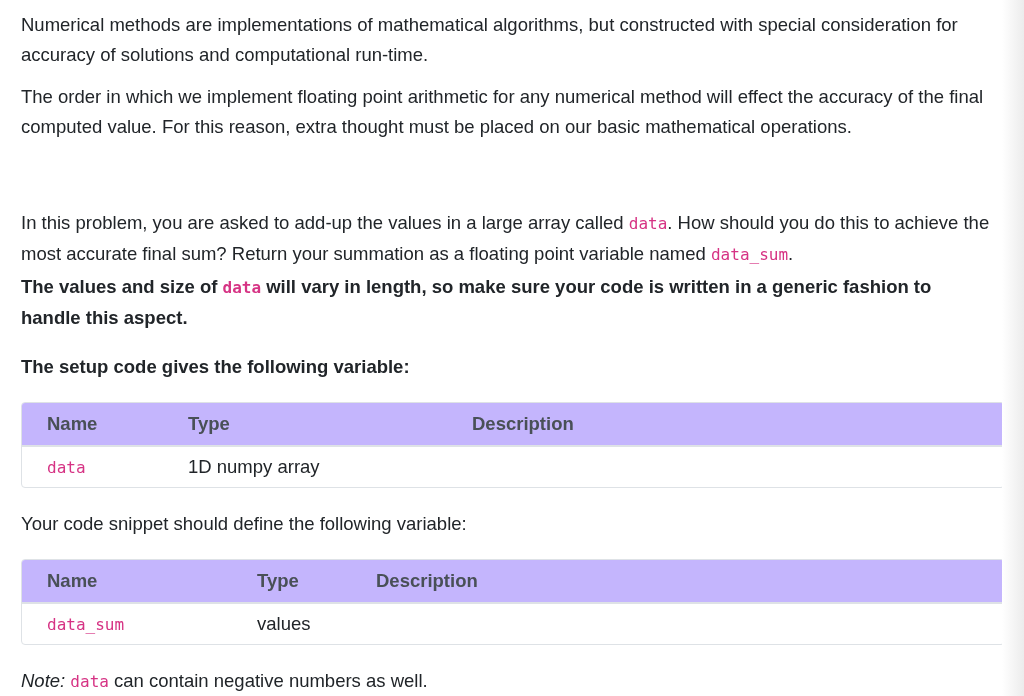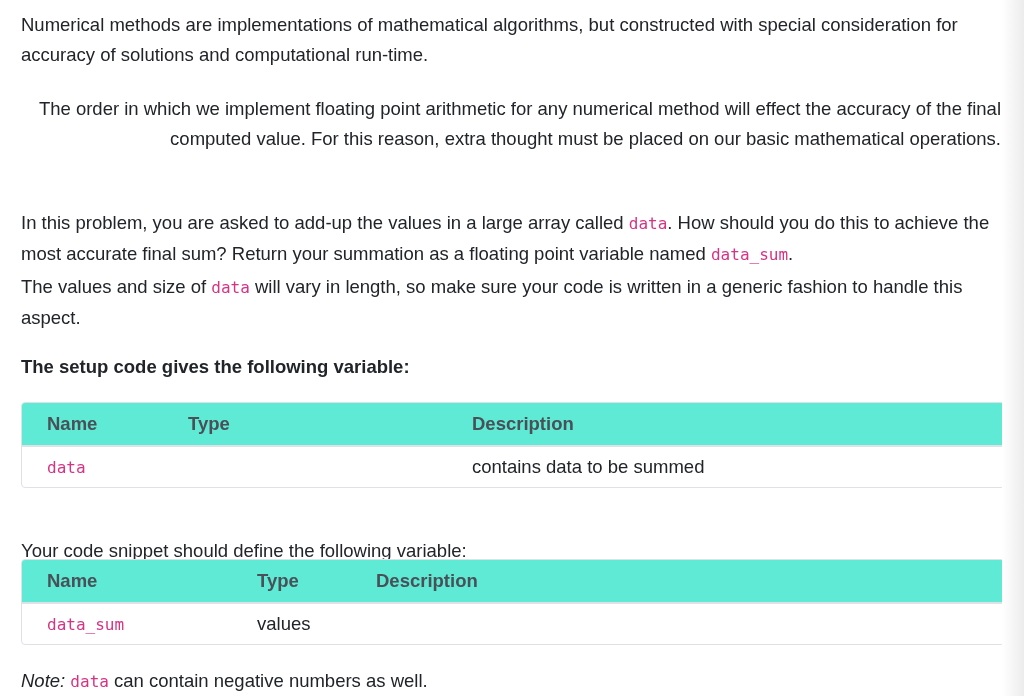--- a/index.html
+++ b/index.html
@@ -13,57 +13,57 @@
   .content { position: absolute; left: 21px; top: 0; width: 983px; }
   p { margin: 0; font-size: 18.5px; line-height: 30px; }
   code {
     font-family: "DejaVu Sans Mono", monospace;
     color: #d63384; font-size: 16px;
   }
   .tbl {
     border: 1px solid #dee2e6; border-radius: 4px; overflow: hidden;
     width: 982px;
   }
-  .tbl .hd { background: #5eead4; height: 42px; display: flex; align-items: center;
+  .tbl .hd { background: #c4b5fd; height: 42px; display: flex; align-items: center;
     border-bottom: 2px solid #dee2e6; font-weight: bold; color: #495057; font-size: 18.5px; }
   .tbl .row { height: 40px; display: flex; align-items: center; font-size: 18.5px; }
   .tbl .c { position: absolute; }
   .tbl .hd, .tbl .row { position: relative; }
   .right-shadow {
     position: absolute; right: 0; top: 0; width: 22px; height: 696px;
     background: linear-gradient(to right, #ffffff, #ececec);
   }
 </style>
 </head>
 <body>
 
 <div class="content">
   <p style="position:absolute; top:10px; width:940px;">Numerical methods are implementations of mathematical algorithms, but constructed with special consideration for accuracy of solutions and computational run-time.</p>
 
-  <p style="position:absolute; top:94px; width:980px;text-align:right;">The order in which we implement floating point arithmetic for any numerical method will effect the accuracy of the final computed value. For this reason, extra thought must be placed on our basic mathematical operations.</p>
+  <p style="position:absolute; top:82px; width:980px;">The order in which we implement floating point arithmetic for any numerical method will effect the accuracy of the final computed value. For this reason, extra thought must be placed on our basic mathematical operations.</p>
 
   <p style="position:absolute; top:208px; width:980px;"><span>In this problem, you are asked to add-up the values in a large array called </span><code>data</code><span>. How should you do this to achieve the most accurate final sum? Return your summation as a floating point variable named </span><code>data_sum</code><span>.</span></p>
 
-  <p style="position:absolute; top:272px; width:960px;"><span>The values and size of </span><code>data</code><span> will vary in length, so make sure your code is written in a generic fashion to handle this aspect.</span></p>
+  <p style="position:absolute; top:272px; width:960px;font-weight:bold;"><span>The values and size of </span><code>data</code><span> will vary in length, so make sure your code is written in a generic fashion to handle this aspect.</span></p>
 
   <p style="position:absolute; top:352px;font-weight:bold;">The setup code gives the following variable:</p>
 
   <div class="tbl" style="position:absolute; top:402px;">
     <div class="hd">
       <span class="c" style="left:25px;">Name</span>
       <span class="c" style="left:166px;">Type</span>
       <span class="c" style="left:450px;">Description</span>
     </div>
     <div class="row">
       <code class="c" style="left:25px;">data</code>
-      <span class="c" style="left:450px;">contains data to be summed</span>
+      <span class="c" style="left:166px;">1D numpy array</span>
     </div>
   </div>
 
-  <p style="position:absolute; top:509px;margin-top:27px;">Your code snippet should define the following variable:</p>
+  <p style="position:absolute; top:509px;">Your code snippet should define the following variable:</p>
 
   <div class="tbl" style="position:absolute; top:559px;">
     <div class="hd">
       <span class="c" style="left:25px;">Name</span>
       <span class="c" style="left:235px;">Type</span>
       <span class="c" style="left:354px;">Description</span>
     </div>
     <div class="row">
       <code class="c" style="left:25px;">data_sum</code>
       <span class="c" style="left:235px;">values</span>

